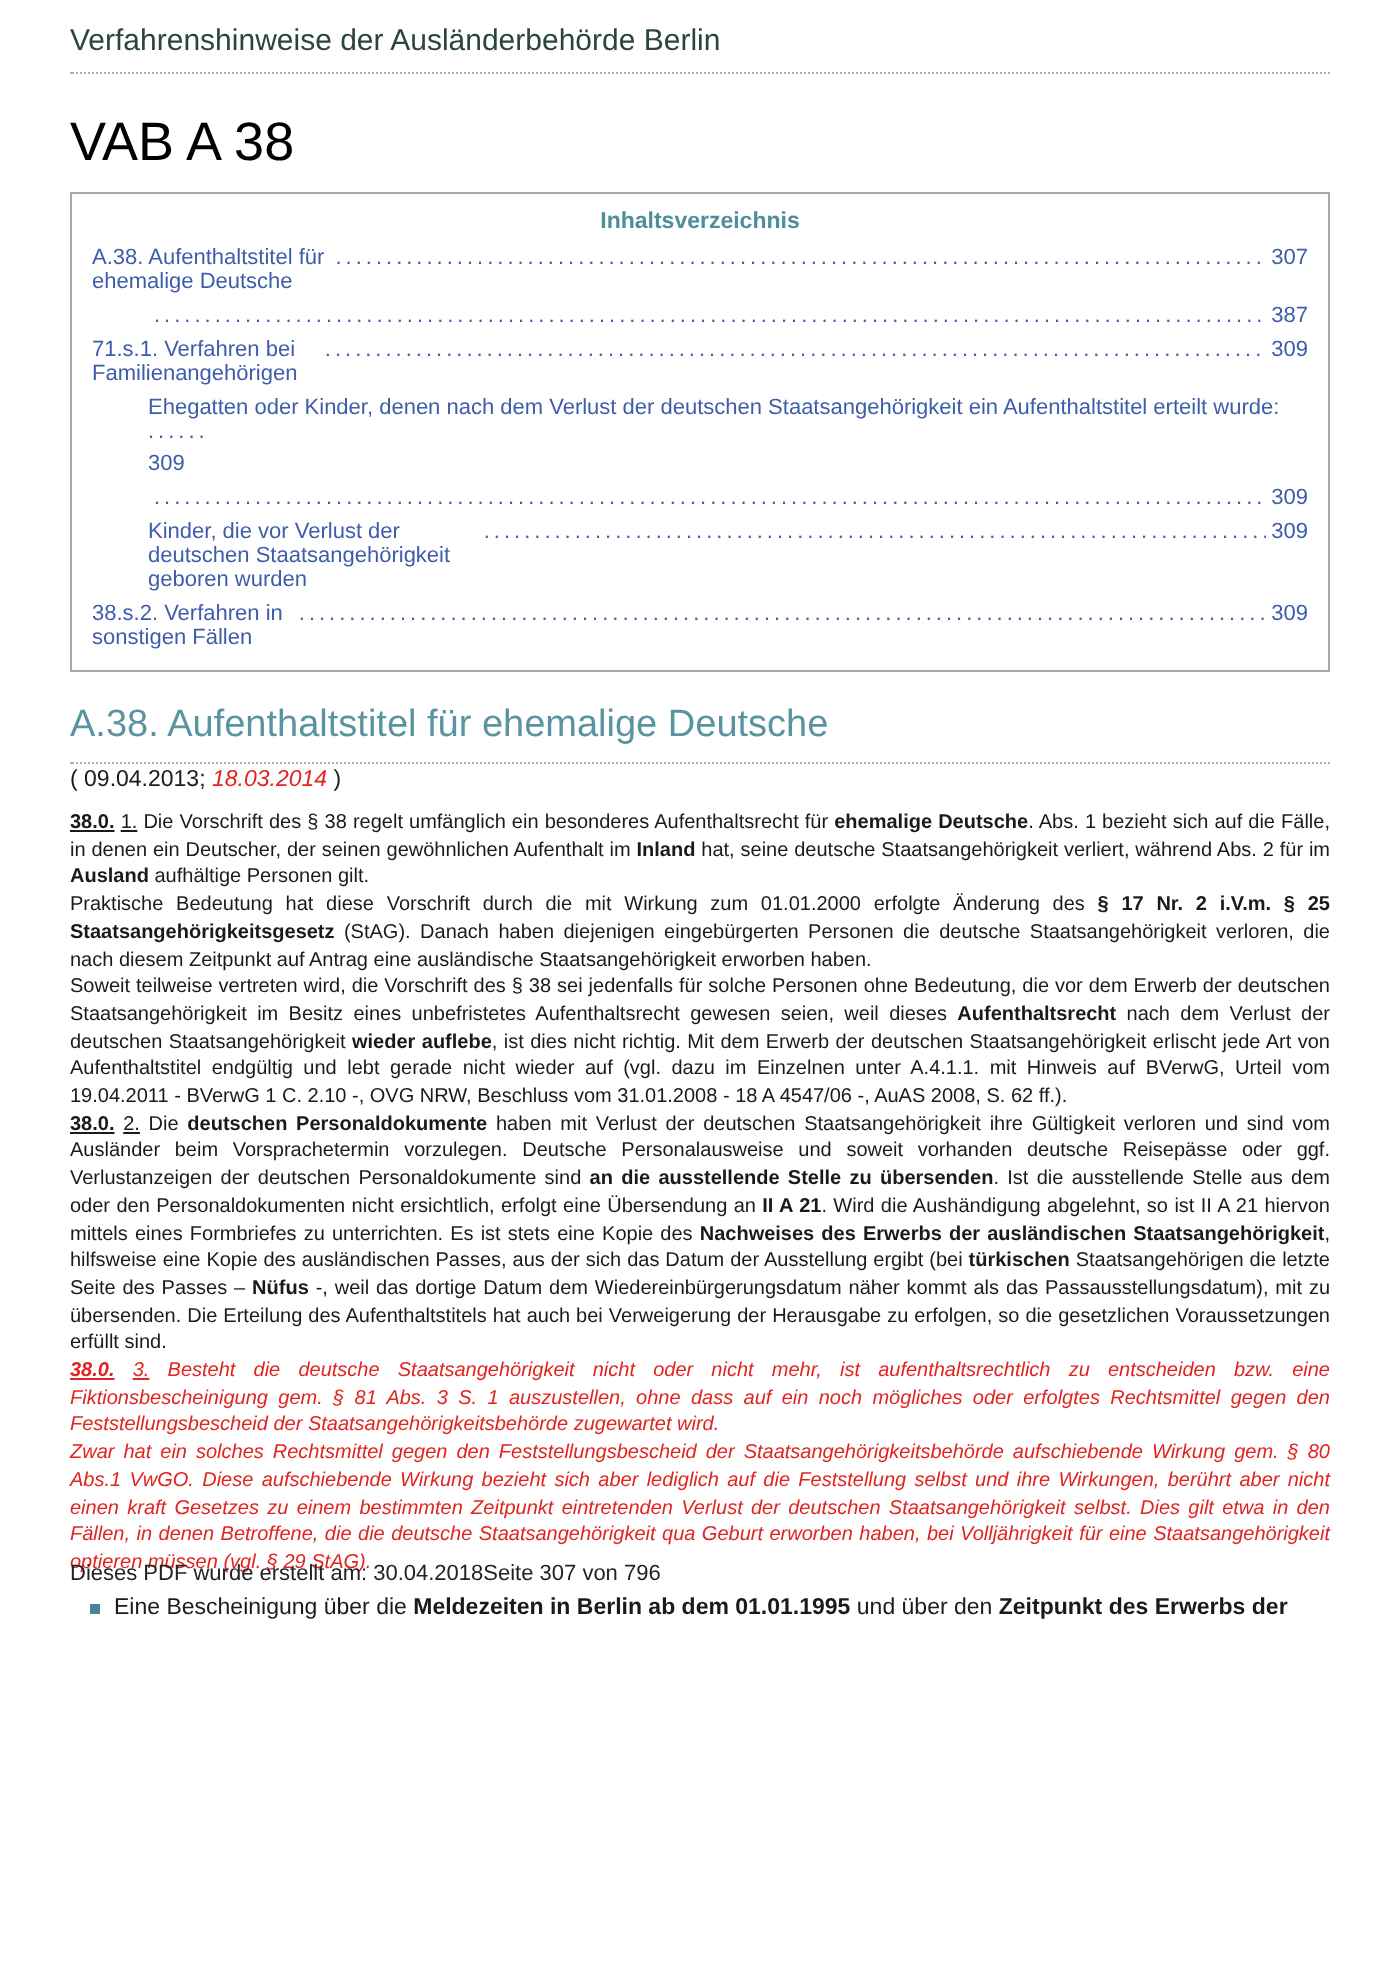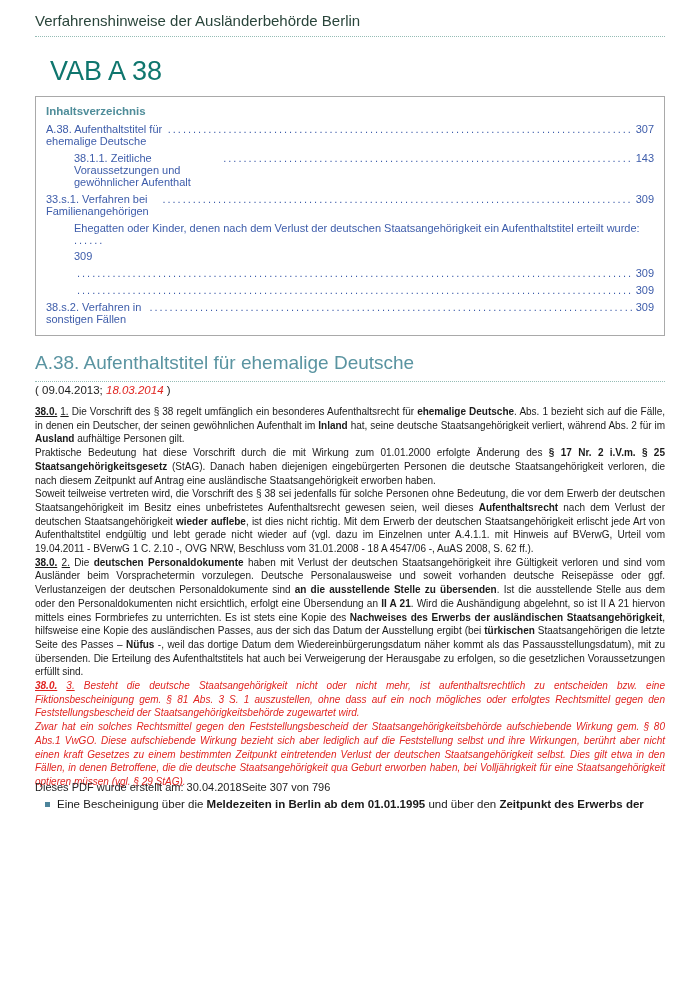--- a/index.html
+++ b/index.html
@@ -15,33 +15,33 @@
   }
   
   .doc-header {
     padding-top:12px;
     padding-bottom:7px;
     border-bottom:1px dotted #95bcb5;
     font-size:15px;
     color:#2a453b;
   }
   h1.doc-title {
-    margin:19px 15px 9px;
+    margin:19px 0 9px;
     font-size:27px;
     font-weight:400;
-    color:#0f766e;
+    color:#000000;
   }
   
   .toc {
     border:1px solid #a9a9a9;
     padding:6px 10px 10px;
     font-size:11px;
   }
   .toc-title {
-    text-align:left;
+    text-align:center;
     color:#4f8d9a;
     font-weight:700;
     font-size:11.5px;
     margin:2px 0 6px;
   }
   .toc-row {
     display:flex;
     align-items:baseline;
     color:#3d5caa;
     margin-top:5px;
@@ -118,42 +118,42 @@
   <div class="toc">
     <div class="toc-title">Inhaltsverzeichnis</div>
 
     <a class="toc-row lvl0">
       <span class="toc-label">A.38. Aufenthaltstitel für ehemalige Deutsche</span>
       <span class="toc-leader"></span>
       <span class="toc-page">307</span>
     </a>
 
     <a class="toc-row lvl1">
-      <span class="toc-label">38.1.1. Zeitliche Voraussetzungen und gewöhnlicher Aufenthalt</span>
       <span class="toc-leader"></span>
-      <span class="toc-page">143</span>
+      <span class="toc-page">387</span>
     </a>
 
     <a class="toc-row lvl0">
-      <span class="toc-label">33.s.1. Verfahren bei Familienangehörigen</span>
+      <span class="toc-label">71.s.1. Verfahren bei Familienangehörigen</span>
       <span class="toc-leader"></span>
       <span class="toc-page">309</span>
     </a>
 
     <a class="toc-row lvl1 wrap">
       <span class="toc-label-inline">Ehegatten oder Kinder, denen nach dem Verlust der deutschen Staatsangehörigkeit ein Aufenthaltstitel erteilt wurde:</span><span class="toc-dots-inline"> ......</span>
       <span class="toc-page-block">309</span>
     </a>
 
     <a class="toc-row lvl1">
       <span class="toc-leader"></span>
       <span class="toc-page">309</span>
     </a>
 
     <a class="toc-row lvl1">
+      <span class="toc-label">Kinder, die vor Verlust der deutschen Staatsangehörigkeit geboren wurden</span>
       <span class="toc-leader"></span>
       <span class="toc-page">309</span>
     </a>
 
     <a class="toc-row lvl0">
       <span class="toc-label">38.s.2. Verfahren in sonstigen Fällen</span>
       <span class="toc-leader"></span>
       <span class="toc-page">309</span>
     </a>
   </div>

